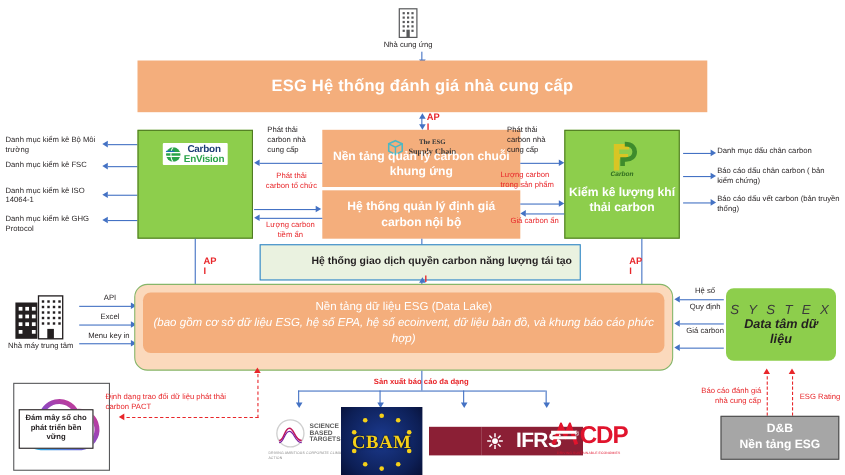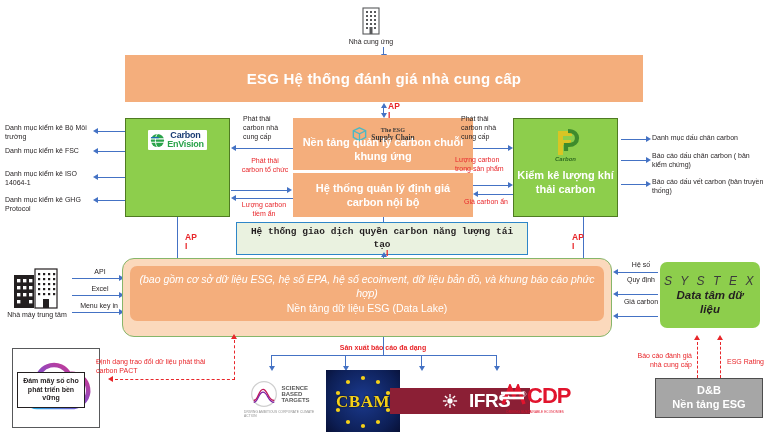--- a/index.html
+++ b/index.html
@@ -2,21 +2,21 @@
 <html><head>
 <meta charset="utf-8">
 <style>
   * { box-sizing: border-box; margin: 0; padding: 0; }
   html, body {
     width: 768px; height: 432px;
     background: #ffffff;
     font-family: "Liberation Sans", sans-serif;
     overflow: hidden;
   }
-  #stage { position: relative; width: 768px; height: 432px; background:#fff;padding-left:16px; }
+  #stage { position: relative; width: 768px; height: 432px; background:#fff; }
   .abs { position: absolute; }
 
   
   .lbl { font-size: 7px; color:#231f20; line-height: 1.25; }
   .lbl-red { font-size: 7px; color:#e8262a; line-height: 1.25; }
   .center { text-align:center; }
 
   
   .banner {
     background:#f4ae7c;
@@ -40,23 +40,22 @@
     background:#f4ae7c;
     display:flex; align-items:center; justify-content:center;
     color:#ffffff; text-align:center;
     font-size:11px; font-weight:600; line-height:1.3;
   }
 
   
   .mintbox {
     background:#eaf2e0; border:1.4px solid #2e86c8;
     display:flex; align-items:center; justify-content:center;
-    color:#231f20; font-size:9.5px; font-weight:700; text-align:center;
+    color:#231f20; font-size:9.5px; font-weight:700; text-align:right;
     line-height:1.35;
-    font-family:Liberation Mono, monospace;
   }
 
   
   .lakeouter {
     background:#fbd9bc; border:1px solid #86b66a; border-radius:12px;
   }
   .lakeinner {
     position:absolute; background:#f4ae7c; border-radius:7px;
     display:flex; align-items:center; justify-content:center;
     color:#ffffff; text-align:center; font-size:10.5px; line-height:1.35;
@@ -352,22 +351,22 @@
   <div class="hline" style="left:72px; top:295px; width:50px;"></div>
   <div class="arrow-r" style="left:119px; top:291.8px;"></div>
 
   <div class="abs lbl center" style="left:70px; top:302px; width:58px;">Menu key in</div>
   <div class="hline" style="left:72px; top:312px; width:50px;"></div>
   <div class="arrow-r" style="left:119px; top:308.8px;"></div>
 
   <div class="abs lakeouter" style="left:122px; top:258px; width:490px; height:79px;"></div>
   <div class="lakeinner" style="left:130px; top:266px; width:474px; height:55px;">
     <div style="width:460px;">
+      <div>Nền tảng dữ liệu ESG (Data Lake)</div>
       <div style="font-style:italic;">(bao gồm cơ sở dữ liệu ESG, hệ số EPA, hệ số ecoinvent, dữ liệu bản đồ, và khung báo cáo phức hợp)</div>
-      <div>Nền tảng dữ liệu ESG (Data Lake)</div>
     </div>
   </div>
 
   <div class="abs systex" style="left:660px; top:262px; width:100px; height:66px;font-style:italic;">
     <div class="sx1">S Y S T E X</div>
     <div class="sx2" style="width:88px;">Data tâm dữ liệu</div>
   </div>
 
   <div class="abs lbl center" style="left:625px; top:261px; width:32px;">Hệ số</div>
   <div class="hline" style="left:618px; top:272px; width:40px;"></div>

